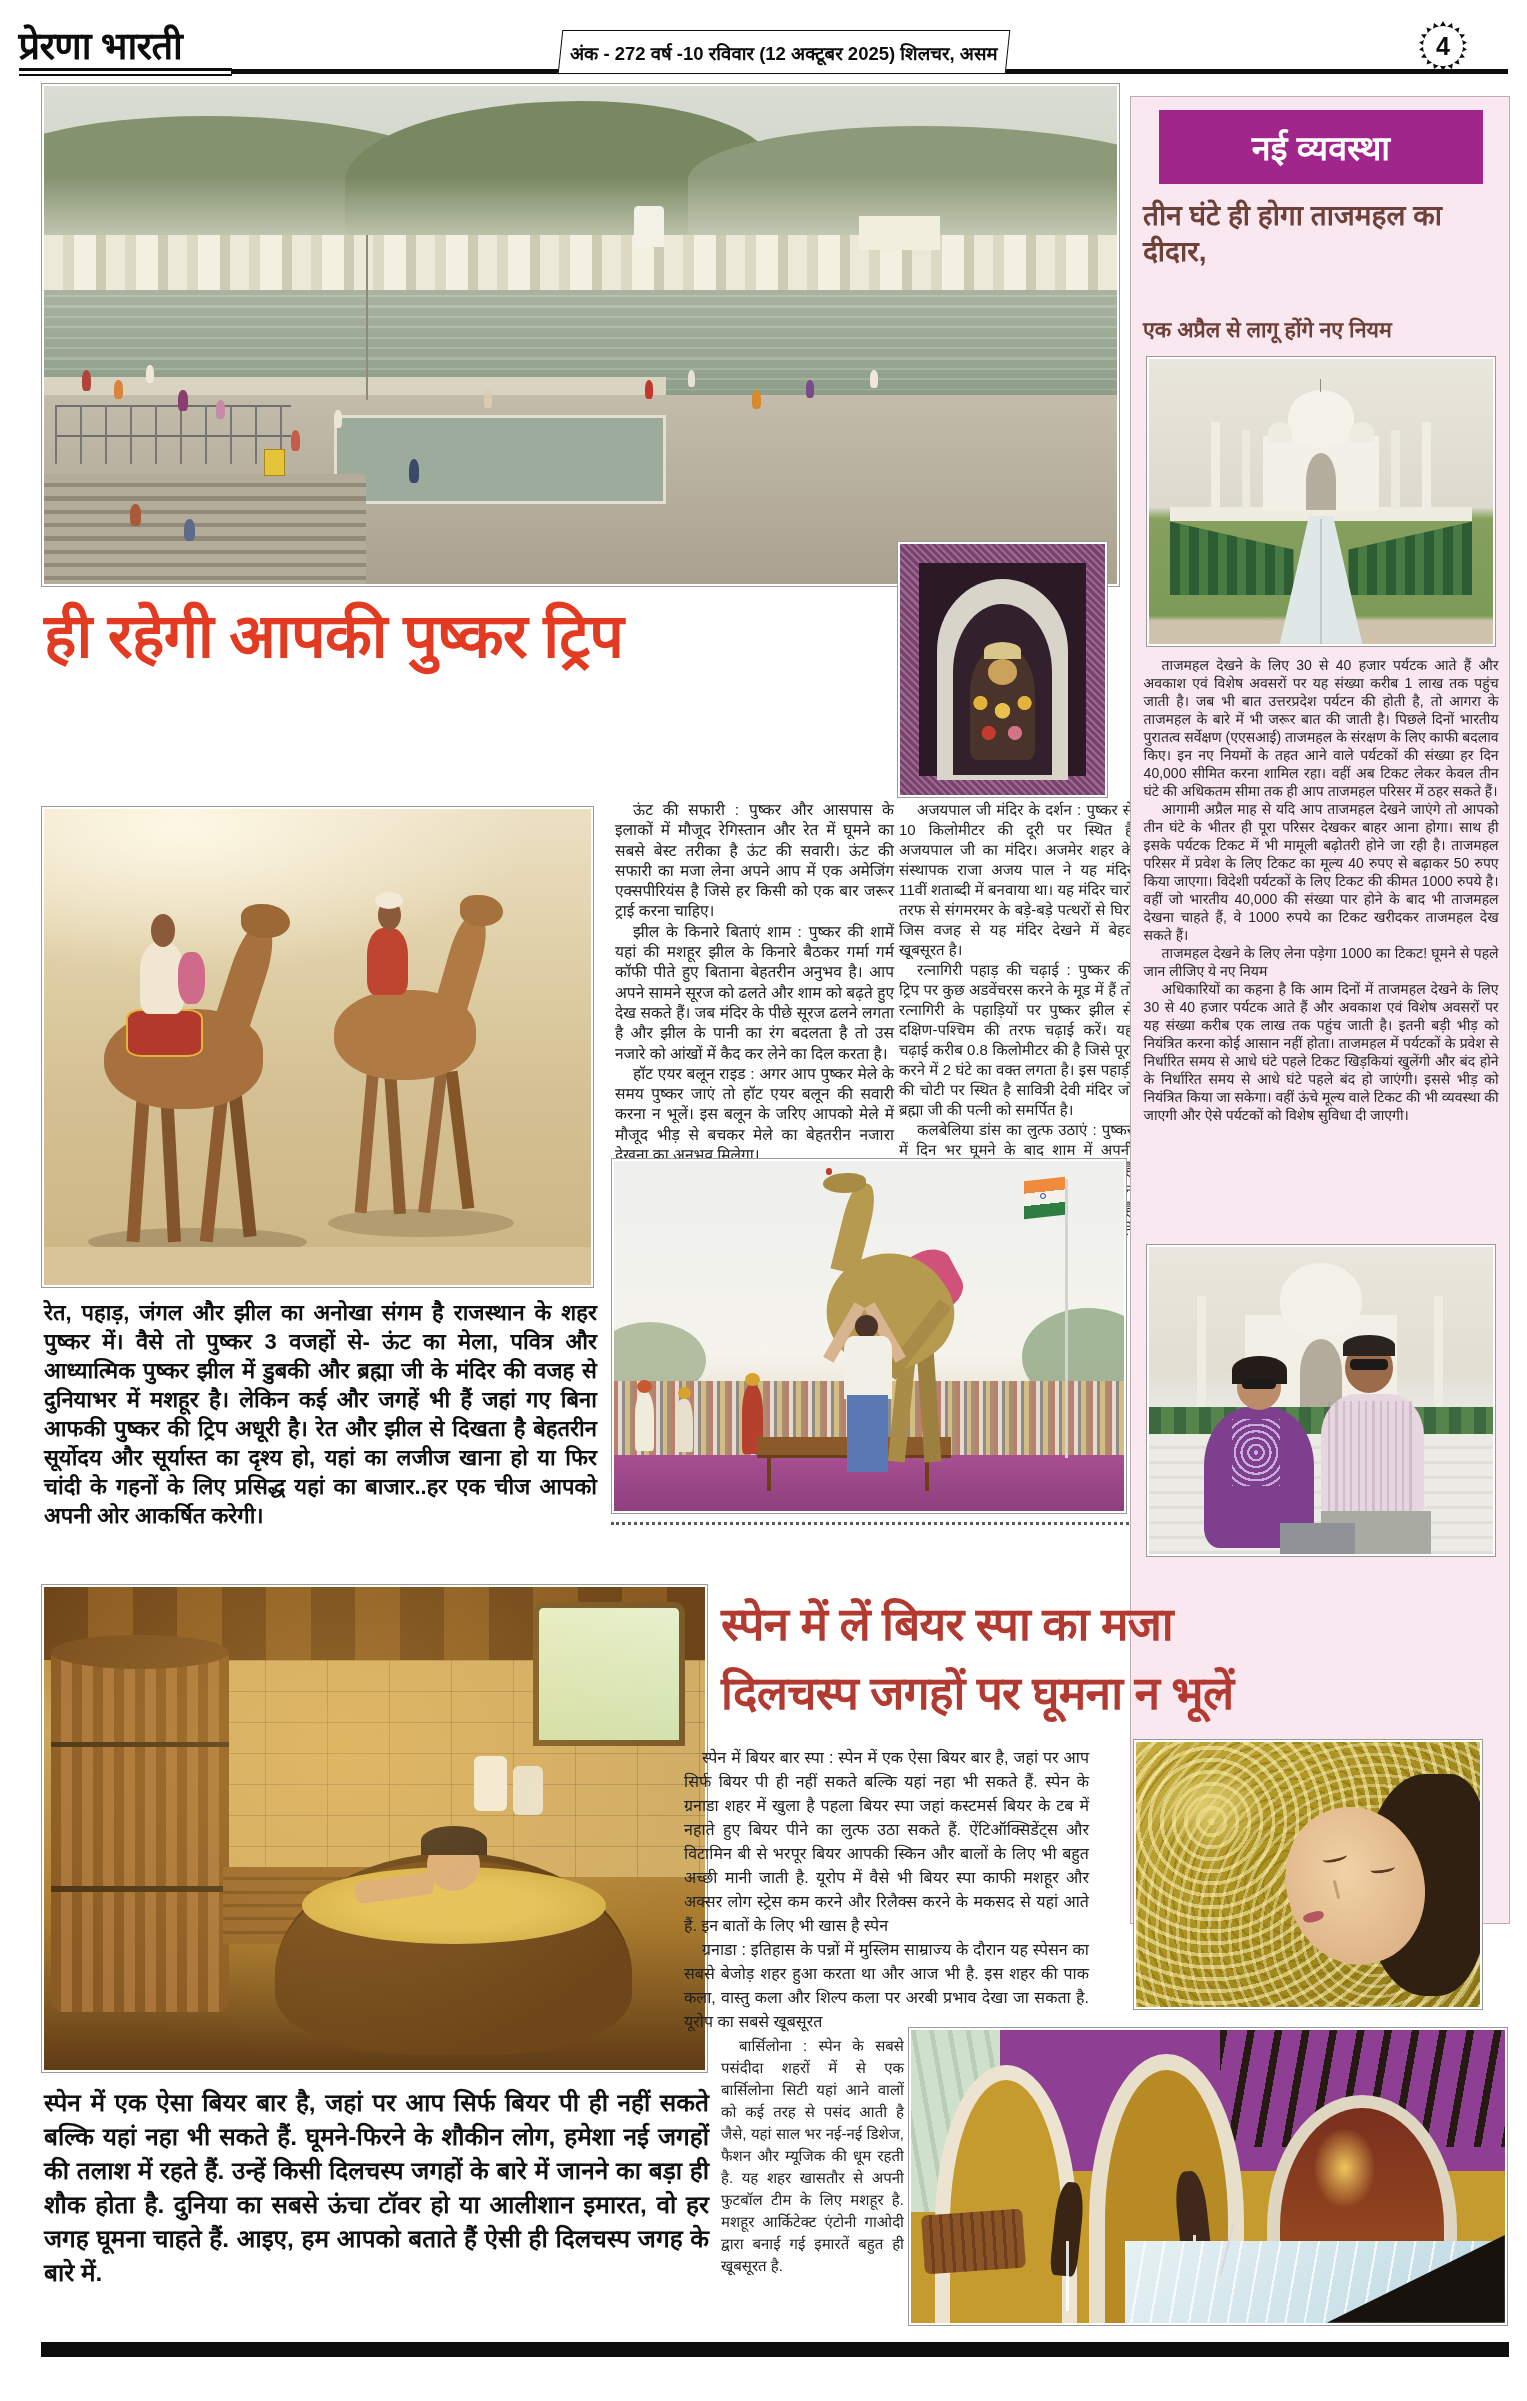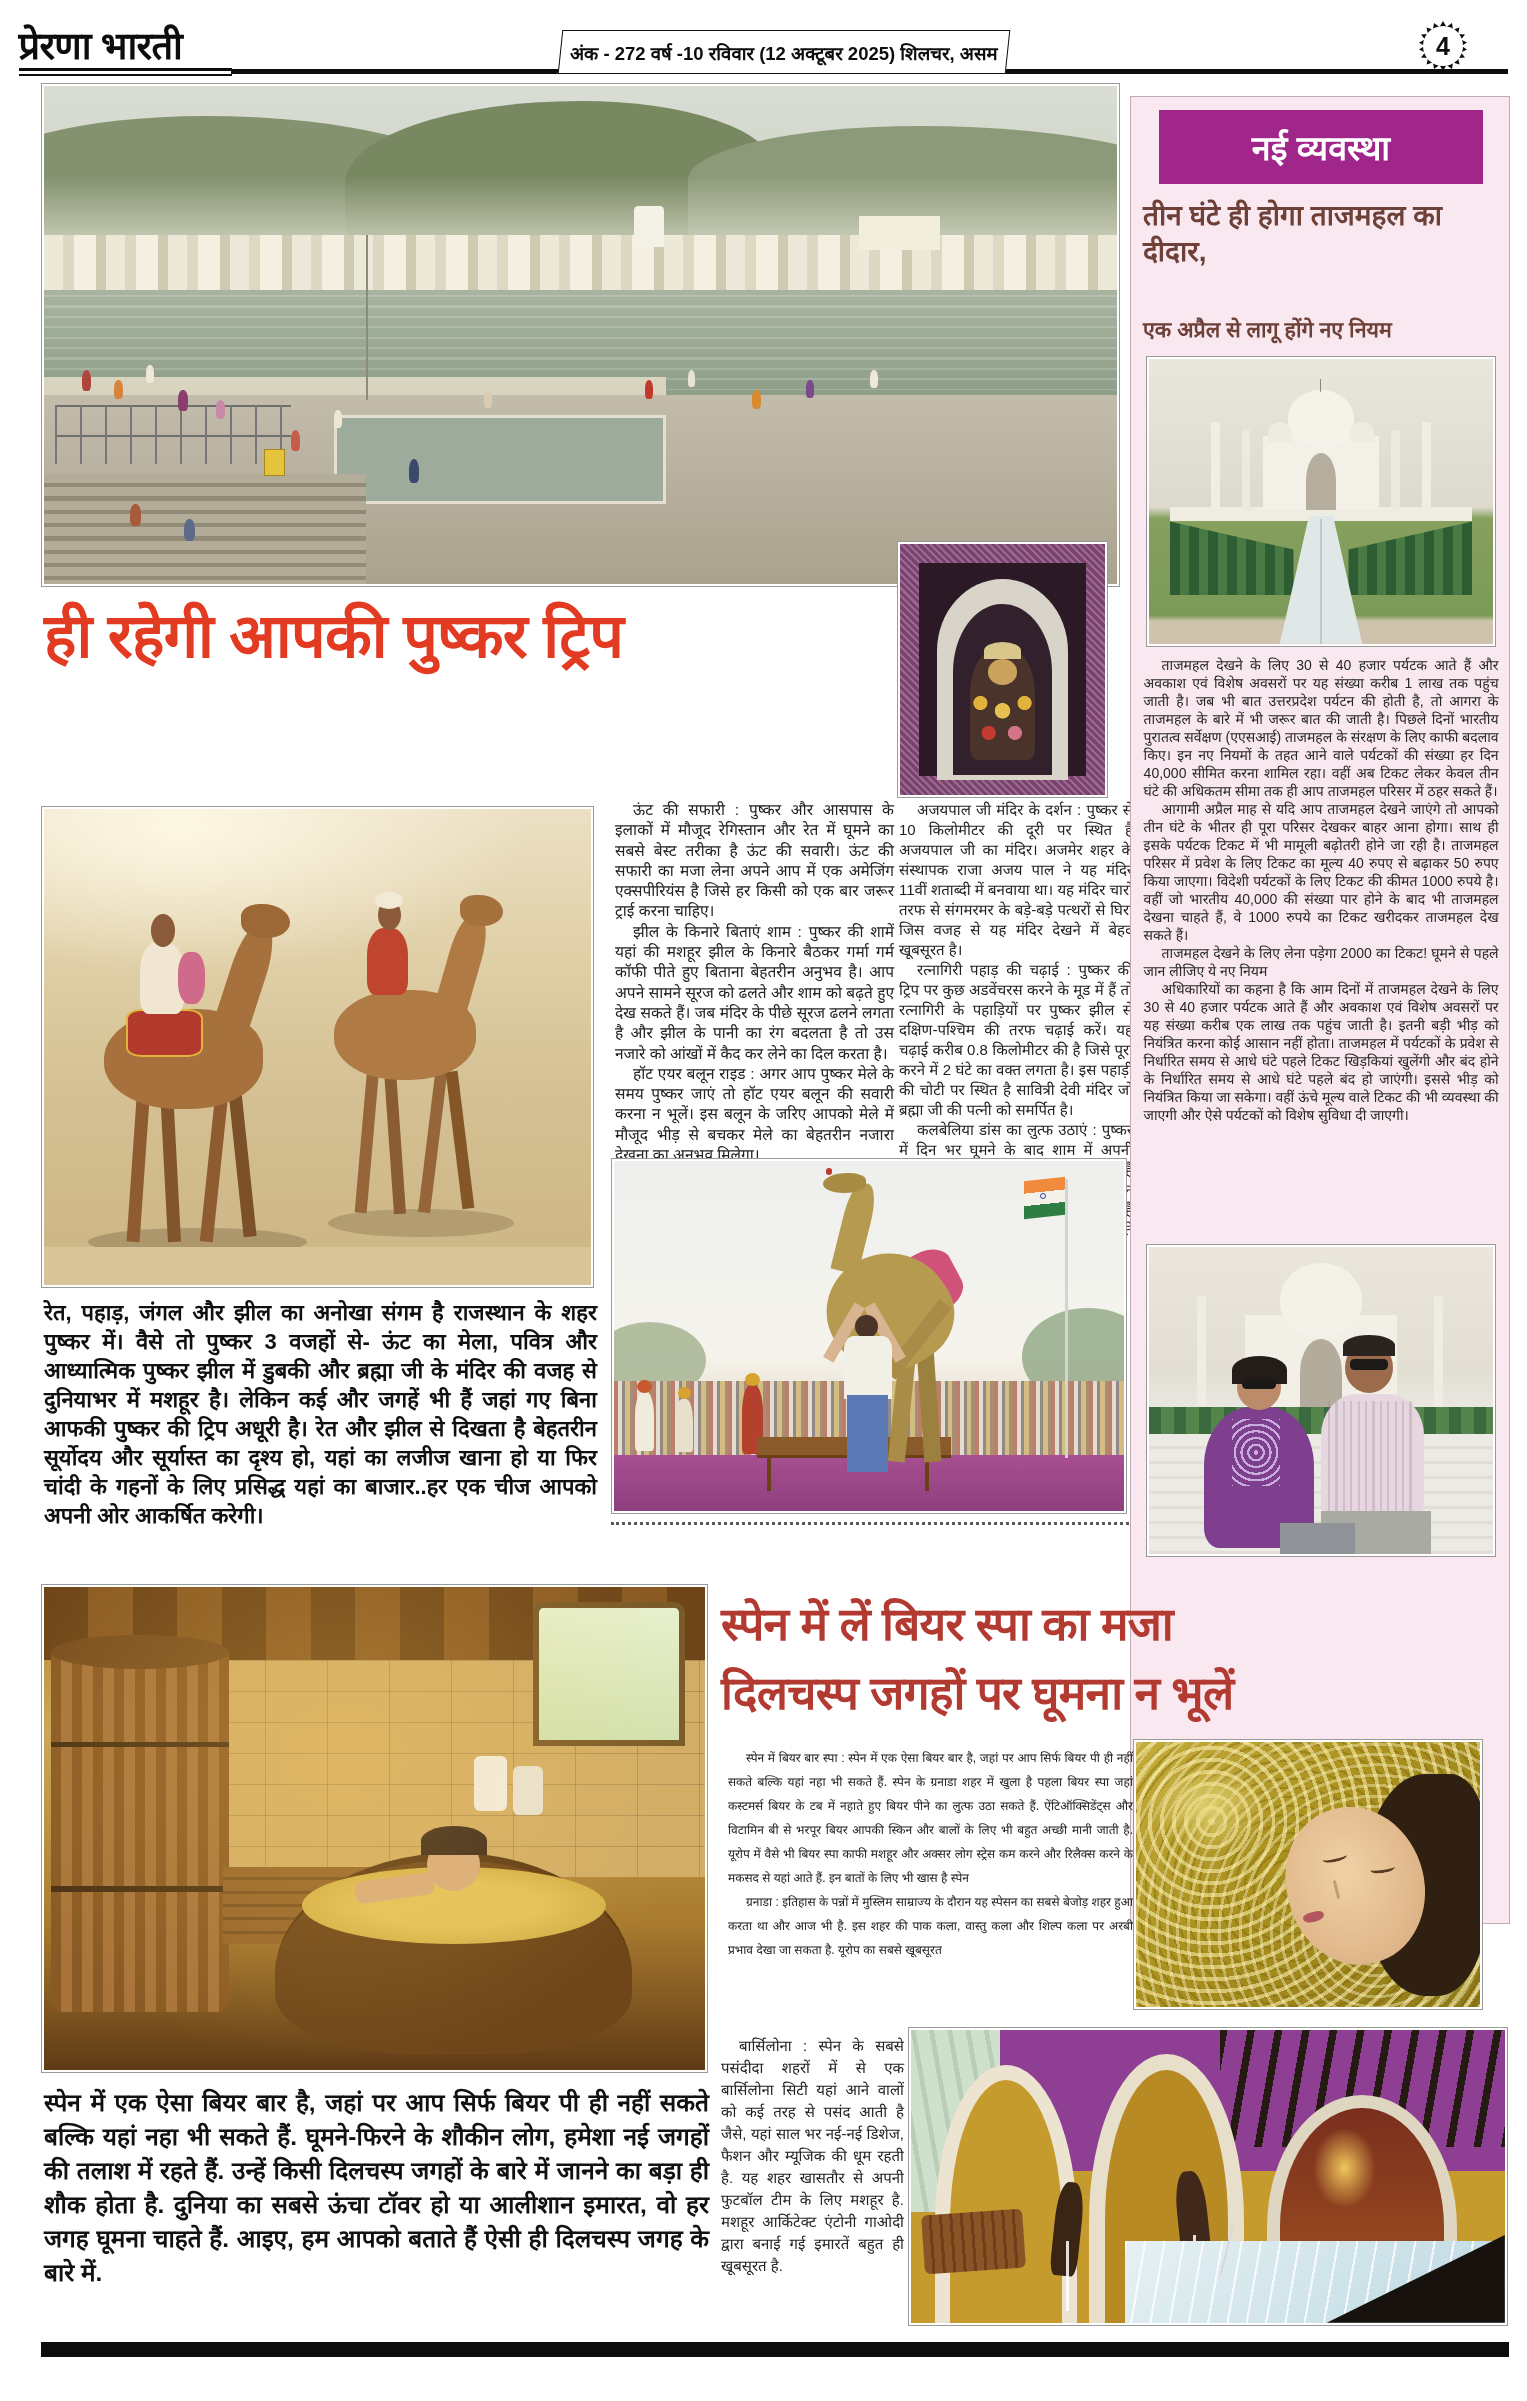--- a/index.html
+++ b/index.html
@@ -192,21 +192,21 @@
         <div class="L" style="left:58.5%;top:22%;width:7%;height:7%;background:#eeebe1;border-radius:50% 50% 0 0;"></div>
         <div class="L" style="left:6%;top:57%;width:36%;height:26%;background:repeating-linear-gradient(90deg,#2e5d34 0 9.6px,#487a43 9.6px 19px);clip-path:polygon(0 0,100% 38%,100% 100%,0 100%);"></div>
         <div class="L" style="left:58%;top:57%;width:36%;height:26%;background:repeating-linear-gradient(90deg,#2e5d34 0 9.6px,#487a43 9.6px 19px);clip-path:polygon(0 38%,100% 0,100% 100%,0 100%);"></div>
         <div class="L" style="left:0;top:55%;width:100%;height:45%;background:#dfe8e6;clip-path:polygon(46.5% 0,53.5% 0,62% 100%,38% 100%);"></div>
         <div class="L" style="left:49.6%;top:56%;width:2.2px;height:44%;background:#b9ccc8;"></div>
       </div>
     </div>
     <div class="abs jtext" style="left:12.6px;top:559px;width:355px;height:583px;font-size:14px;line-height:18px;color:#262626;">
       <p class="bodyp">ताजमहल देखने के लिए 30 से 40 हजार पर्यटक आते हैं और अवकाश एवं विशेष अवसरों पर यह संख्या करीब 1 लाख तक पहुंच जाती है। जब भी बात उत्तरप्रदेश पर्यटन की होती है, तो आगरा के ताजमहल के बारे में भी जरूर बात की जाती है। पिछले दिनों भारतीय पुरातत्व सर्वेक्षण (एएसआई) ताजमहल के संरक्षण के लिए काफी बदलाव किए। इन नए नियमों के तहत आने वाले पर्यटकों की संख्या हर दिन 40,000 सीमित करना शामिल रहा। वहीं अब टिकट लेकर केवल तीन घंटे की अधिकतम सीमा तक ही आप ताजमहल परिसर में ठहर सकते हैं।</p>
       <p class="bodyp">आगामी अप्रैल माह से यदि आप ताजमहल देखने जाएंगे तो आपको तीन घंटे के भीतर ही पूरा परिसर देखकर बाहर आना होगा। साथ ही इसके पर्यटक टिकट में भी मामूली बढ़ोतरी होने जा रही है। ताजमहल परिसर में प्रवेश के लिए टिकट का मूल्य 40 रुपए से बढ़ाकर 50 रुपए किया जाएगा। विदेशी पर्यटकों के लिए टिकट की कीमत 1000 रुपये है। वहीं जो भारतीय 40,000 की संख्या पार होने के बाद भी ताजमहल देखना चाहते हैं, वे 1000 रुपये का टिकट खरीदकर ताजमहल देख सकते हैं।</p>
-      <p class="bodyp rh">ताजमहल देखने के लिए लेना पड़ेगा 2000 का टिकट! घूमने से पहले जान लीजिए ये नए नियम</p>
+      <p class="bodyp rh">ताजमहल देखने के लिए लेना पड़ेगा 1000 का टिकट! घूमने से पहले जान लीजिए ये नए नियम</p>
       <p class="bodyp">अधिकारियों का कहना है कि आम दिनों में ताजमहल देखने के लिए 30 से 40 हजार पर्यटक आते हैं और अवकाश एवं विशेष अवसरों पर यह संख्या करीब एक लाख तक पहुंच जाती है। इतनी बड़ी भीड़ को नियंत्रित करना कोई आसान नहीं होता। ताजमहल में पर्यटकों के प्रवेश से निर्धारित समय से आधे घंटे पहले टिकट खिड़कियां खुलेंगी और बंद होने के निर्धारित समय से आधे घंटे पहले बंद हो जाएंगी। इससे भीड़ को नियंत्रित किया जा सकेगा। वहीं ऊंचे मूल्य वाले टिकट की भी व्यवस्था की जाएगी और ऐसे पर्यटकों को विशेष सुविधा दी जाएगी।</p>
     </div>
     <div class="photo" style="left:15px;top:1147px;width:350px;height:313px;">
       <div class="pi" style="background:linear-gradient(180deg,#eae6dd 0%,#e2ded2 40%,#e9e7e1 52%,#e6e4de 100%);">
         <div class="L" style="left:14%;top:16%;width:2.6%;height:36%;background:#efece3;"></div>
         <div class="L" style="left:83%;top:16%;width:2.6%;height:36%;background:#efece3;"></div>
         <div class="L" style="left:28%;top:22%;width:44%;height:30%;background:#f2efe7;"></div>
         <div class="L" style="left:38%;top:5%;width:24%;height:24%;background:#f4f1e9;border-radius:50% 50% 44% 44%;"></div>
         <div class="L" style="left:44%;top:30%;width:12%;height:22%;background:#b3ac9c;border-radius:50% 50% 0 0;"></div>
         <div class="L" style="left:0;top:52%;width:100%;height:9%;background:repeating-linear-gradient(90deg,#3a6a3e 0 12px,#55854a 12px 25px);"></div>
@@ -246,21 +246,21 @@
       <div class="L" style="left:71%;top:37%;width:30px;height:49px;background:#e8e4d6;border-radius:6px;"></div>
       <div class="L" style="inset:0;background:radial-gradient(ellipse at 45% 35%,rgba(255,205,95,.28),rgba(0,0,0,0) 70%);"></div>
     </div>
   </div>
 
   <div class="abs" style="left:721px;top:1590px;width:673px;height:148px;color:#b23a31;font-weight:800;font-size:46px;line-height:1.5;letter-spacing:-0.7px;">
     <div>स्पेन में लें बियर स्पा का मजा</div>
     <div>दिलचस्प जगहों पर घूमना न भूलें</div>
   </div>
 
-  <div class="abs jtext" style="left:728px;top:1746px;width:405px;height:285px;font-size:12px;line-height:24px;color:#222;">
+  <div class="abs jtext" style="left:684px;top:1746px;width:405px;height:285px;font-size:16px;line-height:24px;color:#222;">
     <p class="bodyp"><span class="rh">स्पेन में बियर बार स्पा :</span> <span>स्पेन में एक ऐसा बियर बार है, जहां पर आप सिर्फ बियर पी ही नहीं सकते बल्कि यहां नहा भी सकते हैं. स्पेन के ग्रनाडा शहर में खुला है पहला बियर स्पा जहां कस्टमर्स बियर के टब में नहाते हुए बियर पीने का लुत्फ उठा सकते हैं. ऐंटिऑक्सिडेंट्स और विटामिन बी से भरपूर बियर आपकी स्किन और बालों के लिए भी बहुत अच्छी मानी जाती है. यूरोप में वैसे भी बियर स्पा काफी मशहूर और अक्सर लोग स्ट्रेस कम करने और रिलैक्स करने के मकसद से यहां आते हैं. इन बातों के लिए भी खास है स्पेन</span></p>
     <p class="bodyp"><span class="rh">ग्रनाडा :</span> <span>इतिहास के पन्नों में मुस्लिम साम्राज्य के दौरान यह स्पेसन का सबसे बेजोड़ शहर हुआ करता था और आज भी है. इस शहर की पाक कला, वास्तु कला और शिल्प कला पर अरबी प्रभाव देखा जा सकता है. यूरोप का सबसे खूबसूरत</span></p>
   </div>
 
   <div class="abs jtext" style="left:721px;top:2035px;width:183px;height:290px;font-size:15px;line-height:22px;color:#222;">
     <p class="bodyp"><span class="rh">बार्सिलोना :</span> <span>स्पेन के सबसे पसंदीदा शहरों में से एक बार्सिलोना सिटी यहां आने वालों को कई तरह से पसंद आती है जैसे, यहां साल भर नई-नई डिशेज, फैशन और म्यूजिक की धूम रहती है. यह शहर खासतौर से अपनी फुटबॉल टीम के लिए मशहूर है. मशहूर आर्किटेक्ट एंटोनी गाओदी द्वारा बनाई गई इमारतें बहुत ही खूबसूरत है.</span></p>
   </div>
 
   <div class="photo" style="left:1133px;top:1739px;width:350px;height:271px;">
     <div class="pi" style="background:linear-gradient(135deg,#c4ab3a 0%,#a98f1e 45%,#8f7a1a 100%);">

